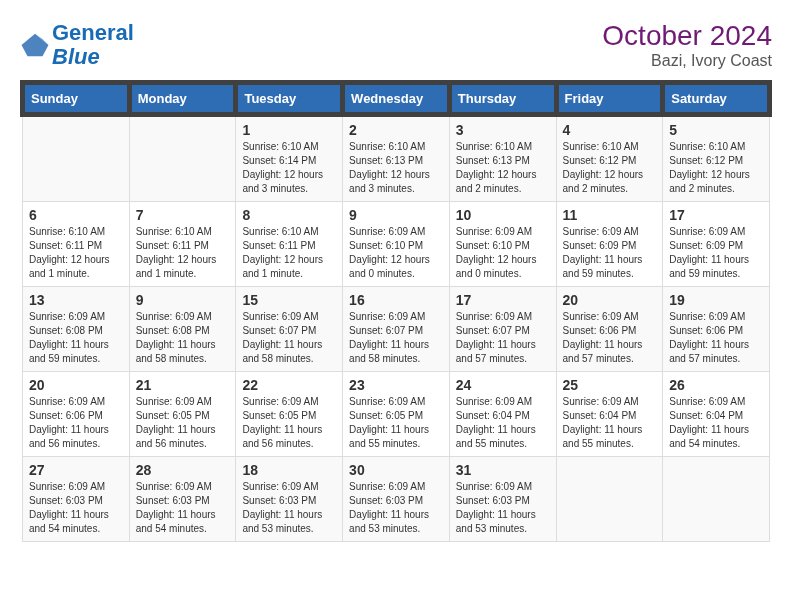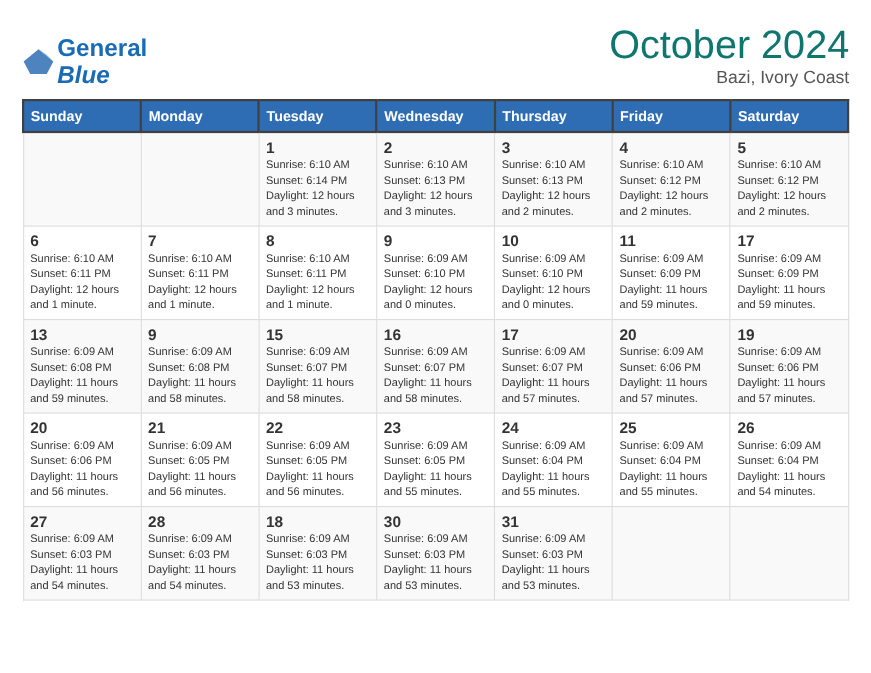--- a/index.html
+++ b/index.html
@@ -6,21 +6,21 @@
     body {
       font-family: Arial, sans-serif;
       background: #fff;
       width: 792px;
       min-height: 612px;
       padding: 20px;
     }
     .header {
       display: flex;
       justify-content: space-between;
-      align-items: flex-end;
+      align-items: center;
       margin-bottom: 10px;
     }
     .logo {
       display: flex;
       align-items: center;
     }
     .logo-text {
       font-size: 22px;
       font-weight: bold;
       color: #333;
@@ -31,42 +31,42 @@
     }
     .logo-icon {
       width: 30px;
       height: 30px;
       margin-right: 2px;
     }
     .title-block {
       text-align: right;
     }
     .title-block h1 {
-      font-size: 36px;
+      font-size: 28px;
       font-weight: normal;
-      color: #0f766e;
+      color: #701a75;
     }
     .title-block h2 {
       font-size: 16px;
       font-weight: normal;
       color: #555;
     }
     table {
       width: 100%;
       border-collapse: collapse;
       table-layout: fixed;
     }
     thead tr th {
       background-color: #2e6db4;
       color: #fff;
       font-size: 13px;
       font-weight: bold;
       padding: 6px 6px;
       text-align: left;
-      border: 2px solid #404040;
+      border: 5px solid #404040;
     }
     tbody tr {
       border-bottom: 1px solid #ccc;
     }
     tbody tr td {
       vertical-align: top;
       padding: 5px 6px;
       font-size: 10.5px;
       color: #333;
       border: 1px solid #ddd;

